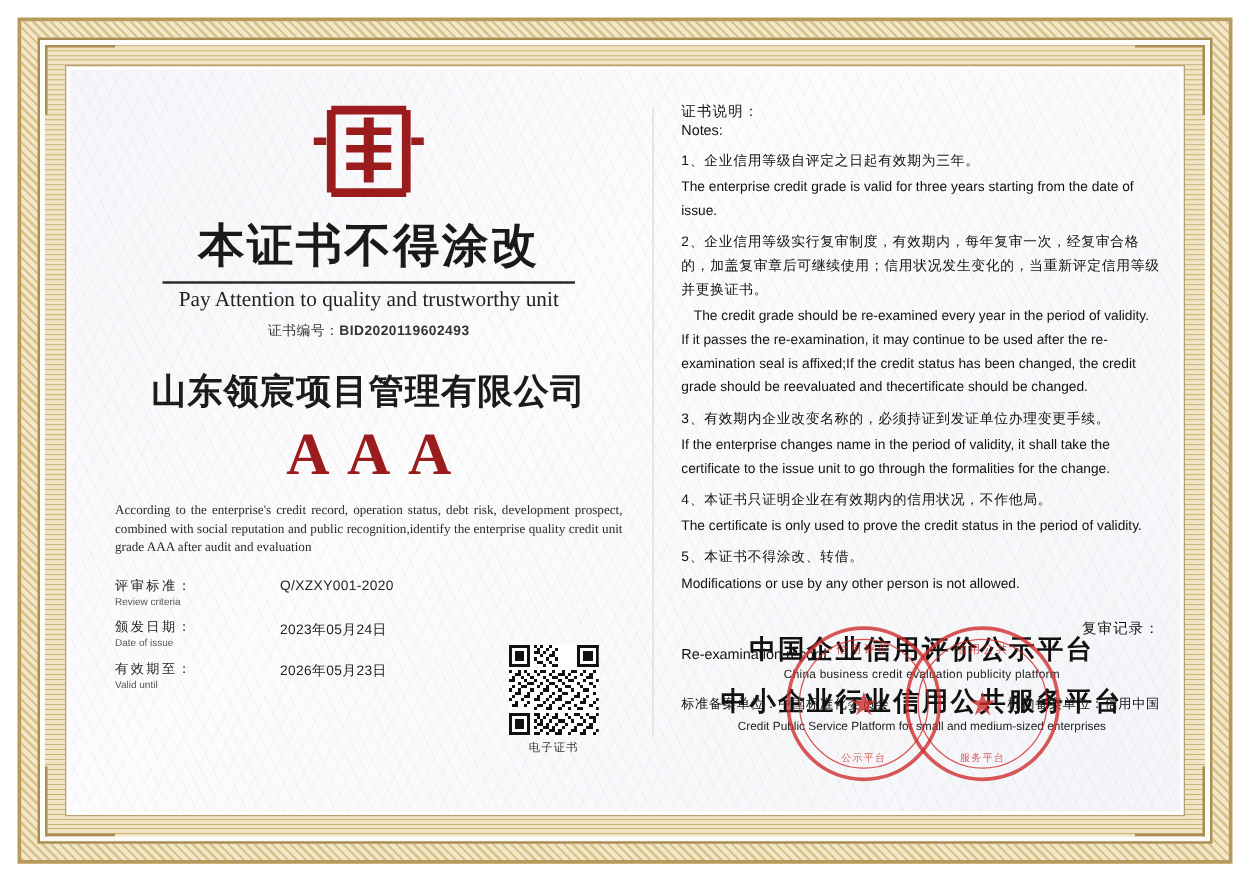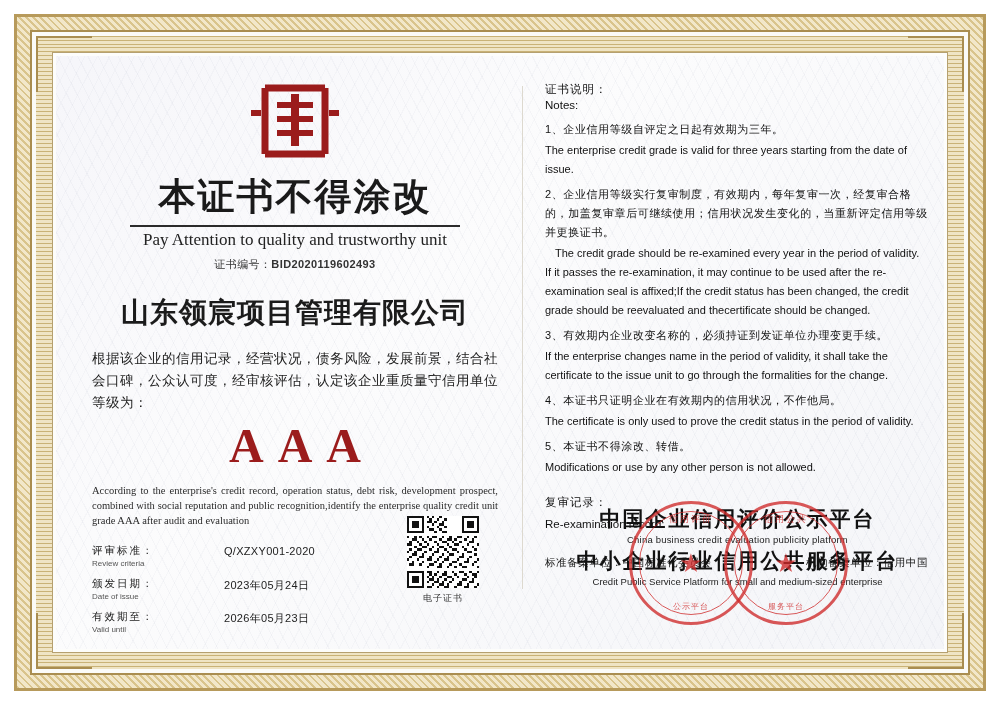--- a/index.html
+++ b/index.html
@@ -159,21 +159,21 @@
   }
   .qr-cap{font-size:9px;color:#333;margin-top:4px;letter-spacing:1px;}
 
   
   .notes-head{font-size:11.5px;color:#111;margin-bottom:2px;letter-spacing:1px;}
   .notes-head-en{font-size:11.5px;color:#111;margin-bottom:9px;}
   .note-cn{font-size:11px;color:#111;line-height:19px;letter-spacing:.6px;margin-top:6px;}
   .note-en{font-size:11px;color:#111;line-height:19px;margin-top:2px;}
   .note-en.indent{text-indent:10px;}
   .reexam{margin-top:18px;}
-  .reexam .cn{font-size:11.5px;color:#111;letter-spacing:1px;}
+  .reexam .cn{font-size:11.5px;color:#111;letter-spacing:1px;text-align:right;}
   .reexam .en{font-size:11.5px;color:#111;margin-top:8px;}
   .org-row{
     display:flex;justify-content:space-between;
     font-size:10.5px;color:#111;margin-top:26px;letter-spacing:.6px;
   }
   
   .platform{
     position:absolute;left:22px;right:14px;bottom:62px;
     text-align:center;
   }
@@ -252,21 +252,20 @@
 
         <div class="main-title">本证书不得涂改</div>
         <div class="sub-title">Pay Attention to quality and trustworthy unit</div>
 
         <div class="cert-no">
           <span>证书编号：</span><b>BID2020119602493</b>
         </div>
 
         <div class="company">山东领宸项目管理有限公司</div>
 
-        <div class="desc-cn">根据该企业的信用记录，经营状况，债务风险，发展前景，结合社会口碑，公众认可度，经审核评估，认定该企业重质量守信用单位等级为：</div>
 
         <div class="grade">AAA</div>
 
         <div class="desc-en">According to the enterprise's credit record, operation status, debt risk, development prospect, combined with social reputation and public recognition,identify the enterprise quality credit unit grade AAA after audit and evaluation</div>
 
         <div class="meta">
           <div class="meta-row">
             <div class="meta-label">
               <span class="meta-cn">评审标准：</span>
               <span class="meta-en">Review criteria</span>
@@ -505,21 +504,21 @@
 
         <div class="org-row">
           <span>标准备案单位：中国标准化委员会</span>
           <span>机构备案单位：信用中国</span>
         </div>
 
         <div class="platform">
           <div class="pf-cn1">中国企业信用评价公示平台</div>
           <div class="pf-en1">China business credit evaluation publicity platform</div>
           <div class="pf-cn2">中小企业行业信用公共服务平台</div>
-          <div class="pf-en2">Credit Public Service Platform for small and medium-sized enterprise</div>
+          <div class="pf-en2">Credit Public Service Platform for small and medium-sized enterprises</div>
         </div>
 
         <div class="seal seal-left">
           <div class="ring"></div>
           <div class="txt">信用评价</div>
           <div class="star">★</div>
           <div class="txt-b">公示平台</div>
         </div>
         <div class="seal seal-right">
           <div class="ring"></div>

